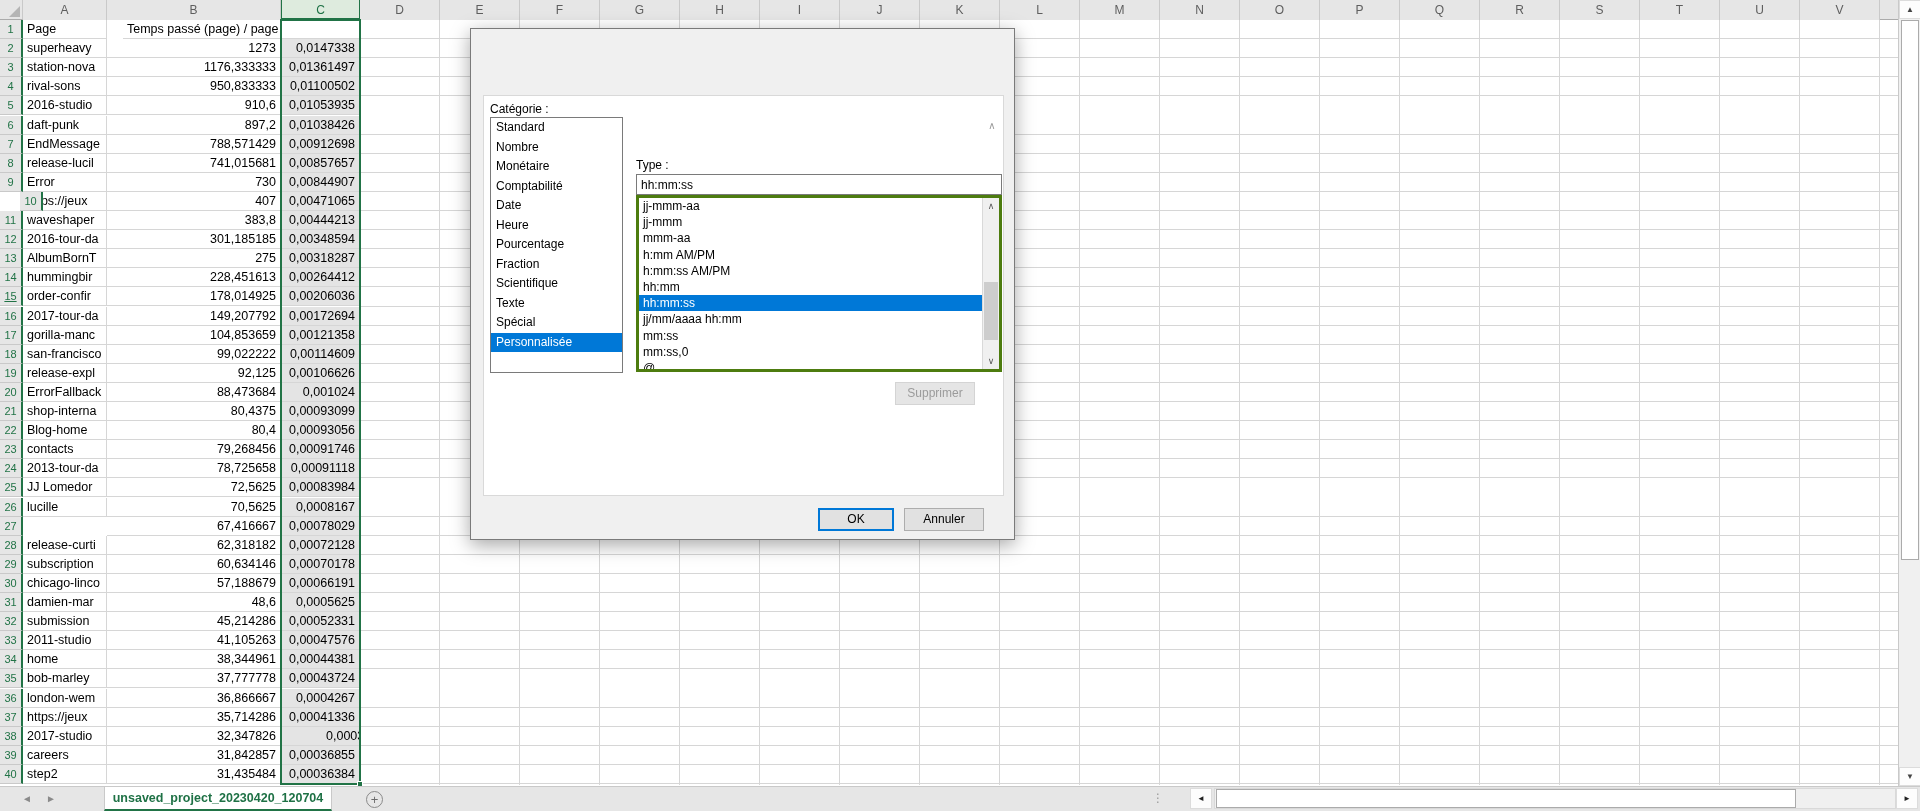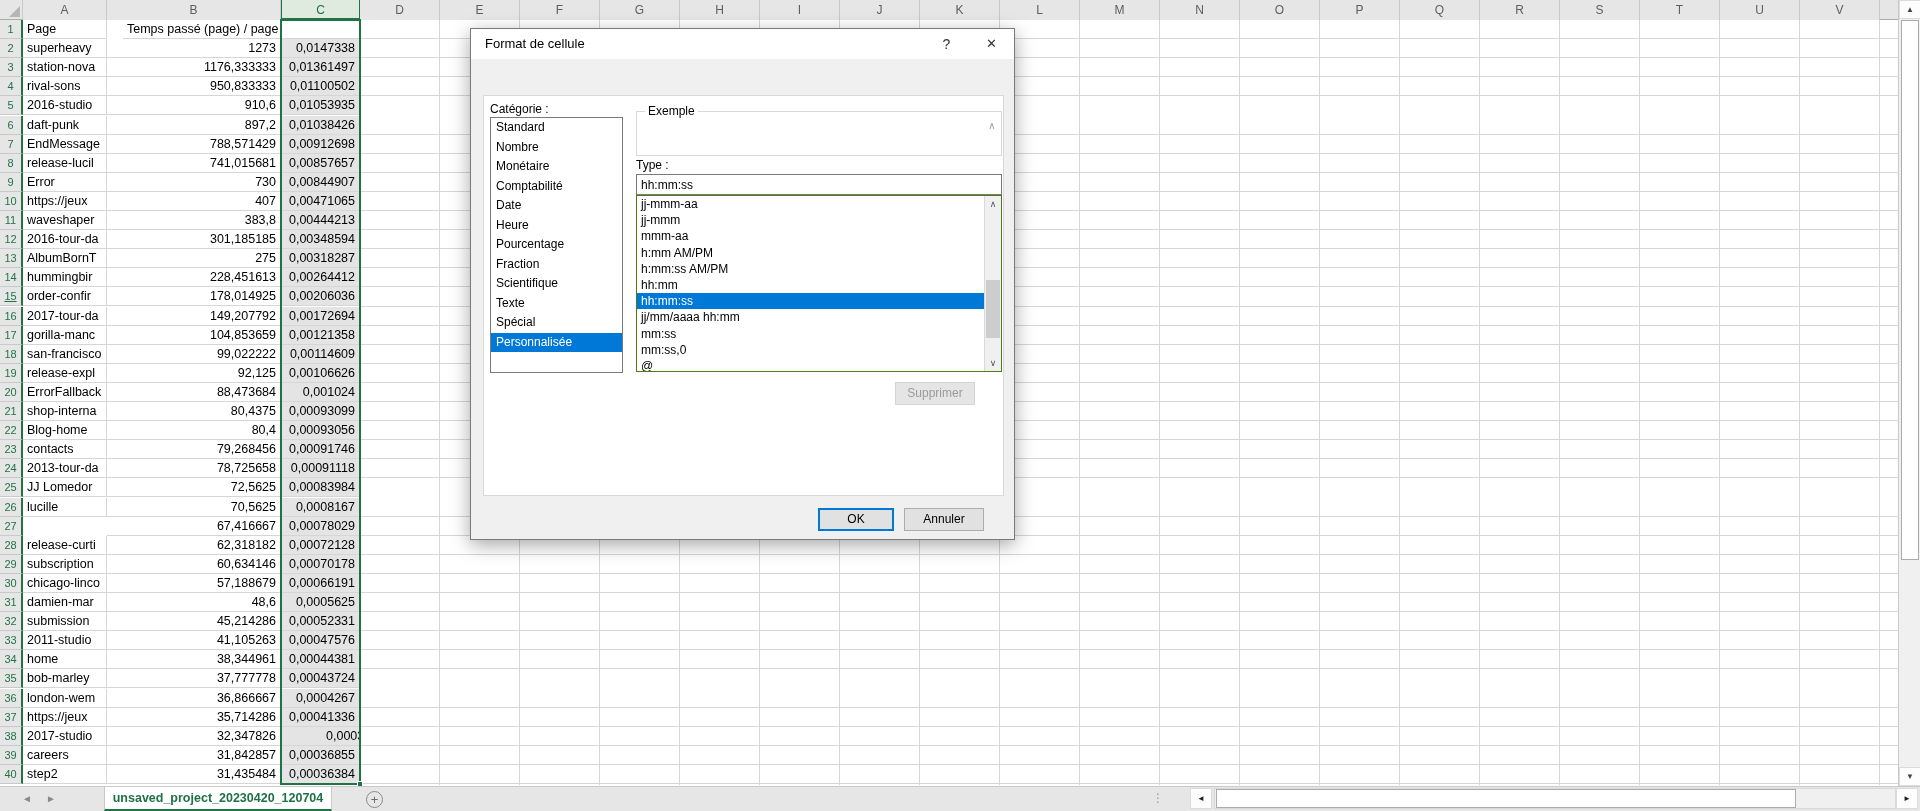--- a/index.html
+++ b/index.html
@@ -53,21 +53,21 @@
   .dlg-tab.on { background:#FFFFFF; border:1px solid #D9D9D9; border-bottom:1px solid #FFFFFF; height:24px; position:relative; top:-1px; }
   .dlg-page { position:absolute; left:12px; top:66px; width:521px; height:401px; background:#FFFFFF; border:1px solid #D9D9D9; }
   .lbl { position:absolute; font-size:12px; color:#000; }
   .cat-list { position:absolute; left:6px; top:21px; width:133px; height:256px; border:1px solid #7A7A7A; background:#fff; overflow:hidden; }
   .cat-item { height:19.5px; line-height:19.5px; padding-left:5px; font-size:12px; white-space:nowrap; }
   .cat-item.on { background:#0078D7; color:#fff; }
   .cat-chevron { position:absolute; right:2px; width:14px; text-align:center; color:#9A9A9A; font-size:10px; }
   .grpbox { position:absolute; left:152px; top:8px; width:366px; height:52px; border:1px solid #D9D9D9; }
   .grpbox legend { font-size:12px; margin-left:8px; padding:0 3px; }
   .type-input { position:absolute; left:152px; top:78px; width:366px; height:21px; border:1px solid #7A7A7A; background:#fff; font-size:12px; padding:0 4px; font-family:"Liberation Sans","DejaVu Sans",sans-serif; }
-  .type-list { position:absolute; left:152px; top:99px; width:366px; height:177px; border:1px solid #4d7c0f; background:#fff; overflow:hidden; }
+  .type-list { position:absolute; left:152px; top:99px; width:366px; height:177px; border:3px solid #4d7c0f; background:#fff; overflow:hidden; }
   .type-item { height:16.2px; line-height:16.2px; padding-left:4px; font-size:12px; white-space:nowrap; }
   .type-item.on { background:#0078D7; color:#fff; }
   .tl-scroll { position:absolute; right:0; top:0; width:17px; height:100%; background:#F0F0F0; border-left:1px solid #D9D9D9; }
   .tl-btn { position:absolute; left:0; width:16px; height:16px; text-align:center; color:#555; font-size:9px; line-height:16px; }
   .tl-thumb { position:absolute; left:1px; top:84px; width:14px; height:58px; background:#CDCDCD; }
   .btn { position:absolute; height:23px; background:#E1E1E1; border:1px solid #ADADAD; font-size:12px; text-align:center; line-height:21px; font-family:"Liberation Sans","DejaVu Sans",sans-serif; }
   .btn.default { border:2px solid #0078D7; line-height:19px; }
   .btn.disabled { background:#E5E5E5; border:1px solid #D4D4D4; color:#9B9B9B; }
   .hint { position:absolute; left:6px; top:326px; width:505px; font-size:12px; color:#000; }
 </style>
@@ -137,21 +137,21 @@
       <div class="cell ar" style="left: 107px; top: 134.6px; width: 174px; height: 19.1px; line-height: 18.1px;">788,571429</div>
       <div class="cell ar sel" style="left: 281px; top: 134.6px; width: 79px; height: 19.1px; line-height: 18.1px;">0,00912698</div>
       <div class="rh" style="top: 153.7px; height: 19.1px; line-height: 18.1px;">8</div>
       <div class="cell al" style="left: 23px; top: 153.7px; width: 84px; height: 19.1px; line-height: 18.1px;">release-lucil</div>
       <div class="cell ar" style="left: 107px; top: 153.7px; width: 174px; height: 19.1px; line-height: 18.1px;">741,015681</div>
       <div class="cell ar sel" style="left: 281px; top: 153.7px; width: 79px; height: 19.1px; line-height: 18.1px;">0,00857657</div>
       <div class="rh" style="top: 172.8px; height: 19.1px; line-height: 18.1px;">9</div>
       <div class="cell al" style="left: 23px; top: 172.8px; width: 84px; height: 19.1px; line-height: 18.1px;">Error</div>
       <div class="cell ar" style="left: 107px; top: 172.8px; width: 174px; height: 19.1px; line-height: 18.1px;">730</div>
       <div class="cell ar sel" style="left: 281px; top: 172.8px; width: 79px; height: 19.1px; line-height: 18.1px;">0,00844907</div>
-      <div class="rh" style="top: 191.9px; height: 19.1px; line-height: 18.1px;">10</div>
+      <div class="rh" style="top: 191.9px; height: 19.1px; line-height: 18.1px; margin-left: 20px;">10</div>
       <div class="cell al" style="left: 23px; top: 191.9px; width: 84px; height: 19.1px; line-height: 18.1px;">https://jeux</div>
       <div class="cell ar" style="left: 107px; top: 191.9px; width: 174px; height: 19.1px; line-height: 18.1px;">407</div>
       <div class="cell ar sel" style="left: 281px; top: 191.9px; width: 79px; height: 19.1px; line-height: 18.1px;">0,00471065</div>
       <div class="rh" style="top: 211px; height: 19.1px; line-height: 18.1px;">11</div>
       <div class="cell al" style="left: 23px; top: 211px; width: 84px; height: 19.1px; line-height: 18.1px;">waveshaper</div>
       <div class="cell ar" style="left: 107px; top: 211px; width: 174px; height: 19.1px; line-height: 18.1px;">383,8</div>
       <div class="cell ar sel" style="left: 281px; top: 211px; width: 79px; height: 19.1px; line-height: 18.1px;">0,00444213</div>
       <div class="rh" style="top: 230.1px; height: 19.1px; line-height: 18.1px;">12</div>
       <div class="cell al" style="left: 23px; top: 230.1px; width: 84px; height: 19.1px; line-height: 18.1px;">2016-tour-da</div>
       <div class="cell ar" style="left: 107px; top: 230.1px; width: 174px; height: 19.1px; line-height: 18.1px;">301,185185</div>
@@ -288,46 +288,38 @@
 
   <div class="hscroll-zone">
     <div class="split-dots">⋮</div>
     <div class="hbtn" style="left:46px;">◄</div>
     <div class="htrack"></div>
     <div class="hthumb"></div>
     <div class="hbtn" style="left:752px;">►</div>
   </div>
 
   <div class="dialog">
-    <div class="dlg-title">
-      <div class="txt">Format de cellule</div>
-      <div class="dlg-help">?</div>
-      <div class="dlg-close">✕</div>
-    </div>
     <div class="dlg-page">
       <div class="lbl" style="left:6px; top:6px;">Catégorie :</div>
       <div class="cat-list" id="catlist">
           <div class="cat-item">Standard</div>
           <div class="cat-item">Nombre</div>
           <div class="cat-item">Monétaire</div>
           <div class="cat-item">Comptabilité</div>
           <div class="cat-item">Date</div>
           <div class="cat-item">Heure</div>
           <div class="cat-item">Pourcentage</div>
           <div class="cat-item">Fraction</div>
           <div class="cat-item">Scientifique</div>
           <div class="cat-item">Texte</div>
           <div class="cat-item">Spécial</div>
           <div class="cat-item on">Personnalisée</div>
         </div>
       <div class="cat-chevron" style="right:4px; top:24px; position:absolute;">∧</div>
       <div class="cat-chevron" style="right:4px; top:262px; position:absolute;">∨</div>
-      <fieldset class="grpbox">
-        <legend>Exemple</legend>
-      </fieldset>
       <div class="lbl" style="left:152px; top:62px;">Type :</div>
       <input class="type-input" value="hh:mm:ss" style="">
       <div class="type-list">
         <div id="typelist">
             <div class="type-item">jj-mmm-aa</div>
             <div class="type-item">jj-mmm</div>
             <div class="type-item">mmm-aa</div>
             <div class="type-item">h:mm AM/PM</div>
             <div class="type-item">h:mm:ss AM/PM</div>
             <div class="type-item">hh:mm</div>

